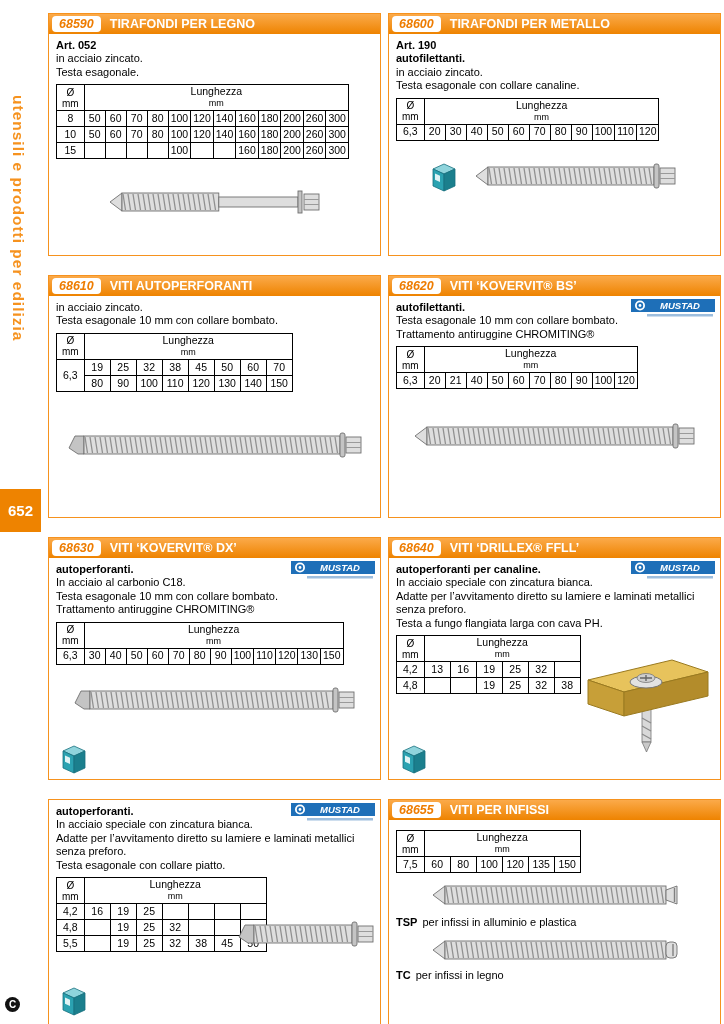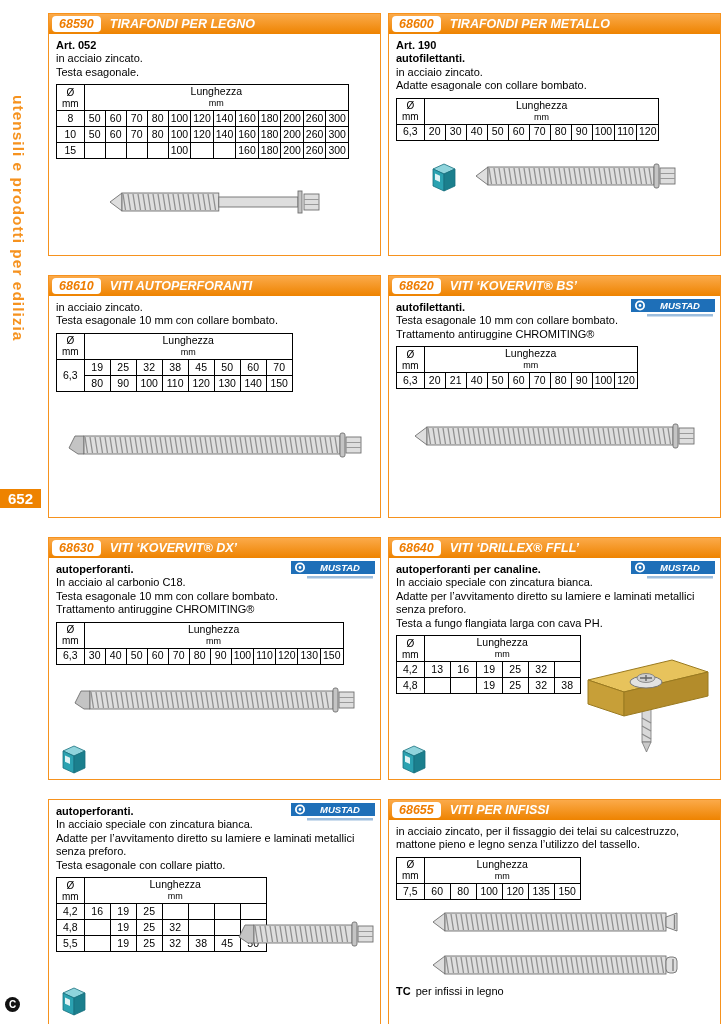--- a/index.html
+++ b/index.html
@@ -1,30 +1,30 @@
 <!DOCTYPE html>
 <html><head>
 <meta charset="utf-8">
 <style>
   *{margin:0;padding:0;box-sizing:border-box}
   html,body{width:724px;height:1024px;overflow:hidden}
   body{position:relative;background:#fff;font-family:"Liberation Sans",sans-serif;color:#000}
   .side-text{position:absolute;left:9px;top:95px;height:380px;writing-mode:vertical-rl;
     color:#f6921e;font-weight:bold;font-size:15.5px;letter-spacing:1px}
-  .page-badge{position:absolute;left:0;top:489px;width:41px;height:19px;background:#ee8300;
+  .page-badge{position:absolute;left:0;top:489px;width:41px;height:43px;background:#ee8300;
     color:#fff;font-weight:bold;font-size:15px;display:flex;align-items:center;justify-content:center}
   .copyright{position:absolute;left:5px;top:997px;width:15px;height:15px;border-radius:50%;
     background:#111;color:#fff;font-size:10px;font-weight:bold;display:flex;align-items:center;justify-content:center}
   .grid{position:absolute;left:48px;top:13px;right:3px;display:grid;
     grid-template-columns:1fr 1fr;grid-auto-rows:243px;gap:19px 7px}
   section.product{border:1px solid #f6921e;background:#fff;overflow:hidden;position:relative}
   .sec-head{height:20px;background:linear-gradient(#fbaa4a,#ee8300);display:flex;align-items:center;padding:0 3px}
   .code{background:#fff;border-radius:4px;color:#ee7c00;font-weight:bold;font-style:italic;
     font-size:12.5px;padding:0 7px;height:16px;line-height:16px}
-  .title{color:#fff;font-weight:bold;font-style:italic;font-size:12.5px;margin-left:9px;white-space:nowrap}
+  .title{color:#fff;font-weight:bold;font-size:12.5px;margin-left:9px;white-space:nowrap}
   .body{position:relative;padding:5px 7px;font-size:11px;line-height:13.4px;height:221px}
   .desc div{white-space:normal}
   .desc .b{font-weight:bold}
   table.sizes{border-collapse:collapse;margin-top:5px;font-size:10.5px}
   .sizes th,.sizes td{border:1px solid #000;text-align:center;vertical-align:middle;padding:0 2px;height:16px}
   .sizes th{font-weight:normal;height:26px;line-height:11px;padding:1px 5px}
   .sizes th.dh{font-size:10px}
   .sizes .u{font-size:9px}
   .sizes td{min-width:21px}
   .sizes.wide td{min-width:26px}
@@ -132,21 +132,21 @@
   <section class="product">
     <header class="sec-head">
       <span class="code">68600</span>
       <span class="title">TIRAFONDI PER METALLO</span>
     </header>
     <div class="body">
       <div class="desc">
           <div class="b">Art. 190</div>
           <div class="b">autofilettanti.</div>
           <div>in acciaio zincato.</div>
-          <div>Adatte esagonale con collare bombato.</div>
+          <div>Testa esagonale con collare canaline.</div>
         </div>
       <table class="sizes">
           <tbody>
             <tr>
               <th class="dh">Ø<br>mm</th>
               <th colspan="11">Lunghezza<br><span class="u">mm</span></th>
             </tr>
             <tr>
               <td class="d">6,3</td>
               <td>20</td>
@@ -498,23 +498,20 @@
           </svg></div>
     </div>
   </section>
 
   <section class="product">
     <header class="sec-head">
       <span class="code">68655</span>
       <span class="title">VITI PER INFISSI</span>
     </header>
     <div class="body">
-      <div class="desc">
-          <div>in acciaio zincato, per il fissaggio dei telai su calcestruzzo, mattone pieno e legno senza l’utilizzo del tassello.</div>
-        </div>
       <table class="sizes wide">
           <tbody>
             <tr>
               <th class="dh">Ø<br>mm</th>
               <th colspan="6">Lunghezza<br><span class="u">mm</span></th>
             </tr>
             <tr>
               <td class="d">7,5</td>
               <td>60</td>
               <td>80</td>
@@ -528,20 +525,23 @@
       <div class="variant">
         <div class="artrow">
           <div class="art"><svg xmlns="http://www.w3.org/2000/svg" width="250" height="40">
                 <polygon points="3,20 15,11 15,29" fill="#dedede" stroke="#6f6f6f" stroke-width="0.9"></polygon>
                 <rect x="15" y="11" width="221" height="18" fill="#dedede" stroke="#6f6f6f" stroke-width="0.9"></rect>
                 <path d="M16 12 L18.5 28 M21 12 L23.5 28 M26 12 L28.5 28 M31 12 L33.5 28 M36 12 L38.5 28 M41 12 L43.5 28 M46 12 L48.5 28 M51 12 L53.5 28 M56 12 L58.5 28 M61 12 L63.5 28 M66 12 L68.5 28 M71 12 L73.5 28 M76 12 L78.5 28 M81 12 L83.5 28 M86 12 L88.5 28 M91 12 L93.5 28 M96 12 L98.5 28 M101 12 L103.5 28 M106 12 L108.5 28 M111 12 L113.5 28 M116 12 L118.5 28 M121 12 L123.5 28 M126 12 L128.5 28 M131 12 L133.5 28 M136 12 L138.5 28 M141 12 L143.5 28 M146 12 L148.5 28 M151 12 L153.5 28 M156 12 L158.5 28 M161 12 L163.5 28 M166 12 L168.5 28 M171 12 L173.5 28 M176 12 L178.5 28 M181 12 L183.5 28 M186 12 L188.5 28 M191 12 L193.5 28 M196 12 L198.5 28 M201 12 L203.5 28 M206 12 L208.5 28 M211 12 L213.5 28 M216 12 L218.5 28 M221 12 L223.5 28 M226 12 L228.5 28 M231 12 L233.5 28 " stroke="#909090" stroke-width="1.3" fill="none"></path>
                 <polygon points="236,15 247,11 247,29 236,25" fill="#dedede" stroke="#6f6f6f" stroke-width="0.9"></polygon>
                 <line x1="244.5" y1="13" x2="244.5" y2="27" stroke="#808080" stroke-width="1.4"></line>
               </svg></div>
         </div>
+        <div class="vlabel">
+          <b>TSP</b><span>per infissi in alluminio e plastica</span>
+        </div>
       </div>
       <div class="variant">
         <div class="artrow">
           <div class="art"><svg xmlns="http://www.w3.org/2000/svg" width="250" height="36">
                 <polygon points="3,18 15,9 15,27" fill="#dedede" stroke="#6f6f6f" stroke-width="0.9"></polygon>
                 <rect x="15" y="9" width="221" height="18" fill="#dedede" stroke="#6f6f6f" stroke-width="0.9"></rect>
                 <path d="M16 10 L18.5 26 M21 10 L23.5 26 M26 10 L28.5 26 M31 10 L33.5 26 M36 10 L38.5 26 M41 10 L43.5 26 M46 10 L48.5 26 M51 10 L53.5 26 M56 10 L58.5 26 M61 10 L63.5 26 M66 10 L68.5 26 M71 10 L73.5 26 M76 10 L78.5 26 M81 10 L83.5 26 M86 10 L88.5 26 M91 10 L93.5 26 M96 10 L98.5 26 M101 10 L103.5 26 M106 10 L108.5 26 M111 10 L113.5 26 M116 10 L118.5 26 M121 10 L123.5 26 M126 10 L128.5 26 M131 10 L133.5 26 M136 10 L138.5 26 M141 10 L143.5 26 M146 10 L148.5 26 M151 10 L153.5 26 M156 10 L158.5 26 M161 10 L163.5 26 M166 10 L168.5 26 M171 10 L173.5 26 M176 10 L178.5 26 M181 10 L183.5 26 M186 10 L188.5 26 M191 10 L193.5 26 M196 10 L198.5 26 M201 10 L203.5 26 M206 10 L208.5 26 M211 10 L213.5 26 M216 10 L218.5 26 M221 10 L223.5 26 M226 10 L228.5 26 M231 10 L233.5 26 " stroke="#909090" stroke-width="1.3" fill="none"></path>
                 <rect x="236" y="10" width="11" height="16" rx="4" fill="#dedede" stroke="#6f6f6f" stroke-width="0.9"></rect>
                 <line x1="243" y1="12" x2="243" y2="24" stroke="#808080" stroke-width="1.4"></line>
               </svg></div>

